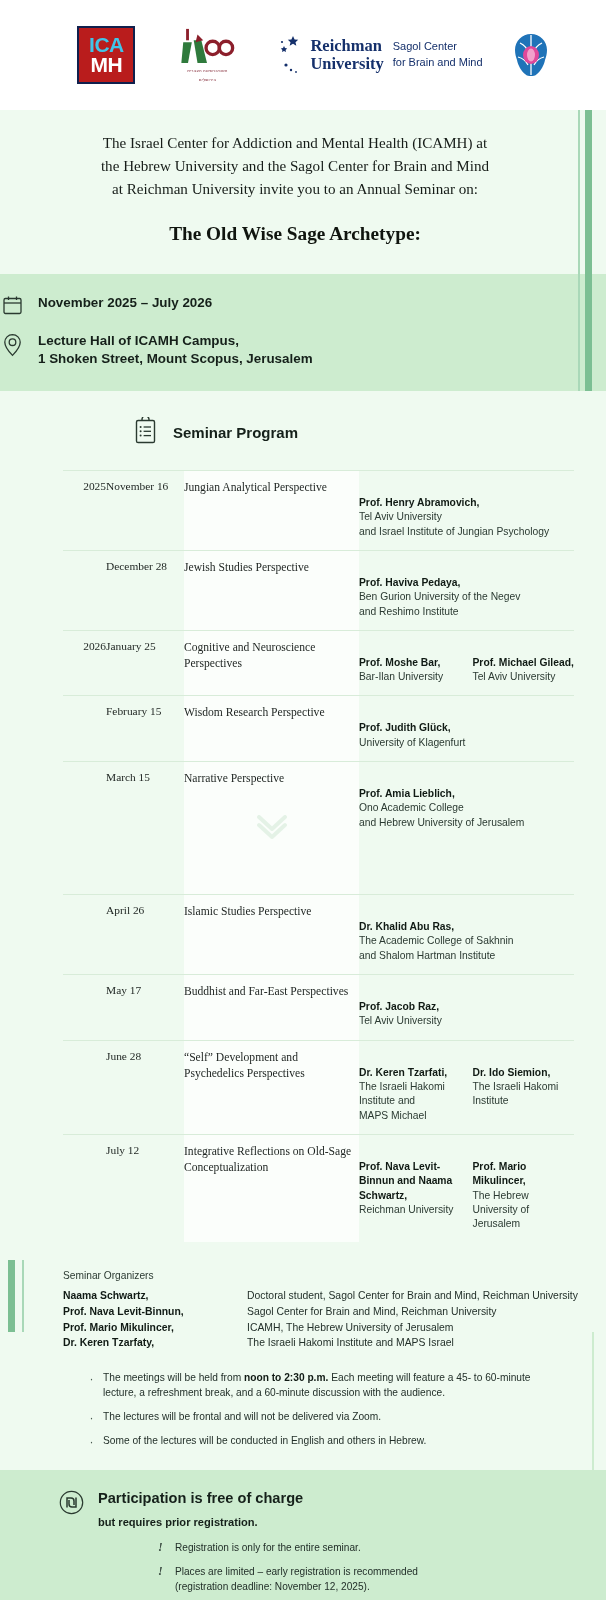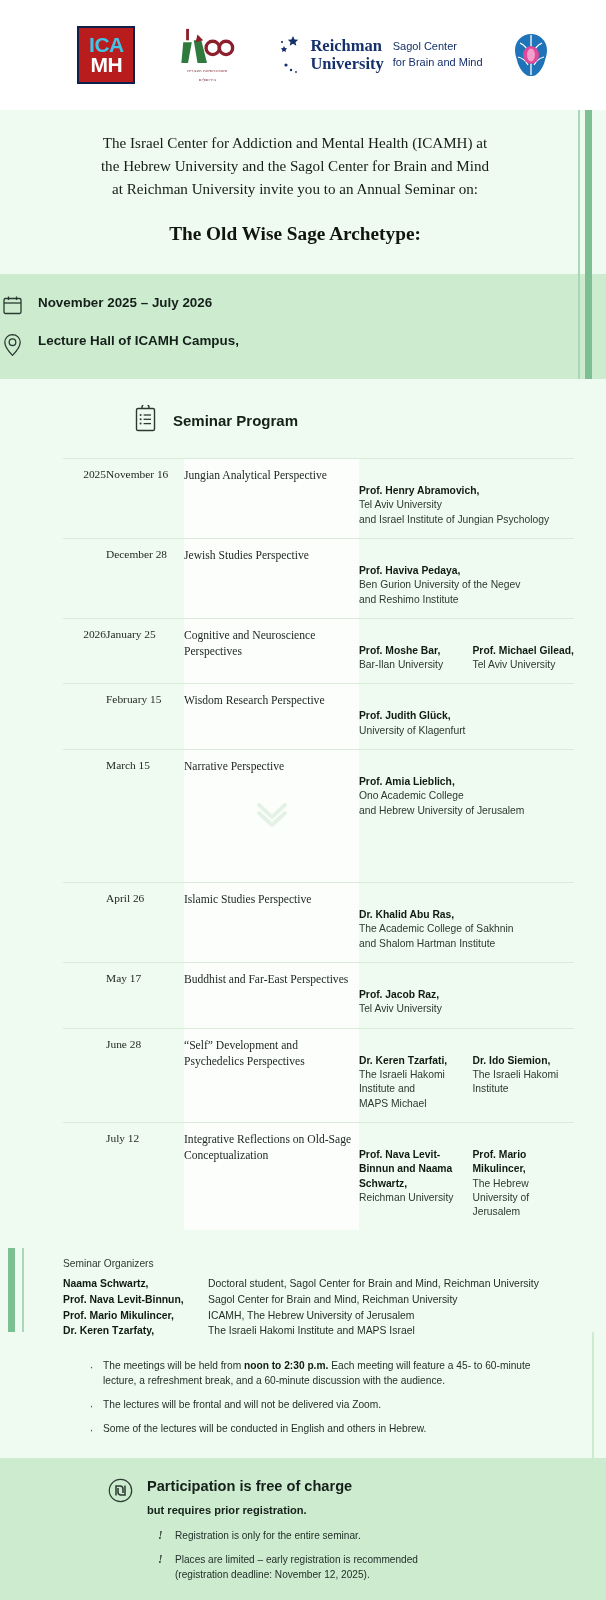--- a/index.html
+++ b/index.html
@@ -219,21 +219,21 @@
   .organizers {
     background: #effaf0;
     padding: 10px 0 4px 63px;
   }
   .org-title {
     font-size: 10.2px;
     color: #2b3a32;
     margin-bottom: 7px;
   }
   .org-list { display: block; }
-  .org-row { display: flex; line-height: 1.5; }
+  .org-row { display: flex; line-height: 1.5; gap: 39px; }
   .org-name {
     width: 145px;
     flex: 0 0 145px;
     font-weight: 700;
     font-size: 10.4px;
     color: #101a14;
   }
   .org-role {
     font-size: 10.4px;
     color: #23302a;
@@ -265,21 +265,21 @@
 
   
   .registration {
     background: #cdeccf;
     padding: 20px 0 14px 0;
   }
   .reg-head {
     display: flex;
     align-items: flex-start;
     gap: 14px;
-    padding-left: 108px;
+    padding-left: 59px;
   }
   .reg-free {
     font-weight: 700;
     font-size: 14.6px;
     color: #15201a;
     line-height: 1.2;
   }
   .reg-sub {
     font-weight: 700;
     font-size: 11.1px;
@@ -429,20 +429,21 @@
     </div>
     <div class="logi-row">
       <div class="logi-ico">
         <svg width="21" height="24" viewBox="0 0 21 24">
           <path d="M10.5 1.6 C6.2 1.6 2.8 5 2.8 9.3 C2.8 14.6 10.5 22.4 10.5 22.4 C10.5 22.4 18.2 14.6 18.2 9.3 C18.2 5 14.8 1.6 10.5 1.6 Z" fill="none" stroke="#2a3a30" stroke-width="1.3"></path>
           <circle cx="10.5" cy="9.2" r="3.3" fill="none" stroke="#2a3a30" stroke-width="1.3"></circle>
         </svg>
       </div>
       <div class="logi-text">
         <div>Lecture Hall of ICAMH Campus,</div>
+        <div>1 Shoken Street, Mount Scopus, Jerusalem</div>
       </div>
     </div>
   </div>
 
   <div class="program">
     <div class="prog-head">
       <div>
         <svg width="23" height="27" viewBox="0 0 23 27">
           <rect x="2.5" y="3.5" width="18" height="22" rx="1.6" fill="none" stroke="#2a3a30" stroke-width="1.4"></rect>
           <path d="M8 3.5 V2.4 a3.5 3.5 0 0 1 7 0 V3.5" fill="none" stroke="#2a3a30" stroke-width="1.4"></path>

